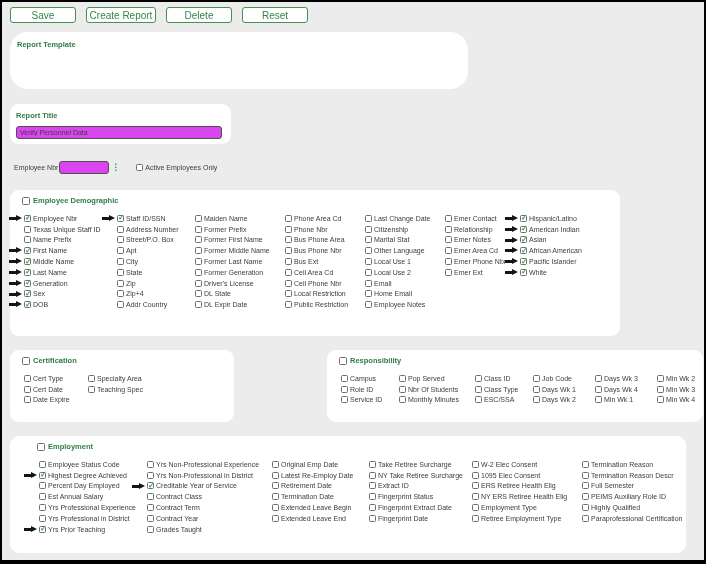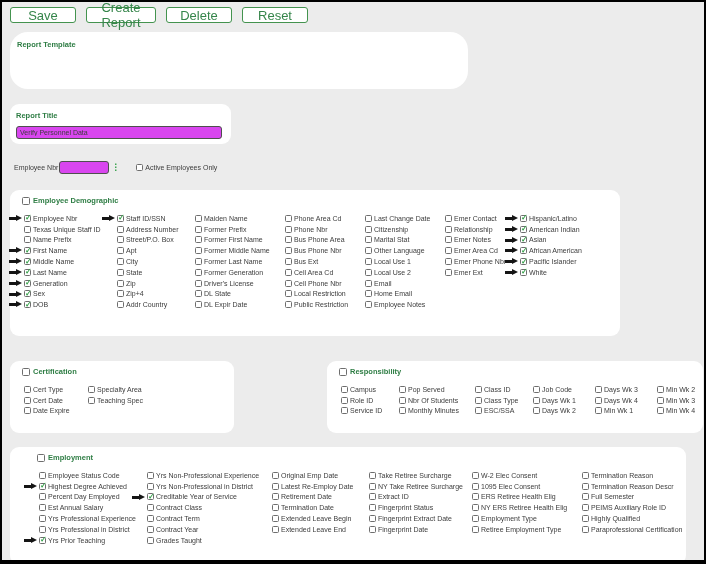--- a/index.html
+++ b/index.html
@@ -10,21 +10,21 @@
     border:2px solid #000;
     border-bottom-width:4px;
     overflow:hidden;
     color:#3c3c3c;
   }
   
   .toolbar { display:flex; gap:10px; padding:5px 0 0 8px; }
   .btn {
     background:#fff; border:1px solid #44934f; border-radius:3px;
     color:#35854a; font-family:"Liberation Sans",sans-serif;
-    font-size:13px; height:16px; display:flex; align-items:center; justify-content:center;
+    font-size:10px; height:16px; display:flex; align-items:center; justify-content:center;
     cursor:pointer;
     text-align:center;
   }
   .btn.w1 { width:66px; } .btn.w2 { width:70px; }
   
   .card { background:#fff; border-radius:9px; margin-left:8px; }
   .green-label { color:#2e7d44; font-size:7.5px; font-weight:bold; }
   .tpl-card { width:458px; height:57px; margin-top:9px; padding:8px 0 0 7px;border-radius:18px; }
   .tpl-row { display:flex; align-items:center; margin-top:10px; }
   .ttl-card { width:221px; height:40px; margin-top:15px; padding:7px 0 0 6px; }
@@ -55,21 +55,21 @@
   .section { padding:6px 0 0 14px; position:relative; }
   .sec-head { display:flex; align-items:center; gap:3px; margin-left:-2px; }
   .cols { display:flex; margin-top:8px; }
   .col { display:flex; flex-direction:column; }
   .item { display:flex; align-items:center; height:10.8px; position:relative; }
   .arrow { position:absolute; left:-15px; top:2px; width:13px; height:7px; }
   .arrow::before { content:""; position:absolute; left:0; top:2px; width:7px; height:3px; background:#151515; }
   .arrow::after  { content:""; position:absolute; left:7px; top:0; width:0; height:0;
                    border-left:6px solid #151515; border-top:3.5px solid transparent; border-bottom:3.5px solid transparent; }
   .sec-demographic   { width:610px; height:146px; margin-top:16px; }
-  .row2 { display:flex; margin-top:25px; }
+  .row2 { display:flex; margin-top:14px; }
   .sec-certification { width:224px; height:72px; }
   .sec-responsibility{ width:376px; height:72px; margin-left:93px; }
   .sec-employment    { width:676px; height:117px; margin-top:14px;padding-left:29px; }
   .sec-demographic .col:nth-child(1){width:93px}
   .sec-demographic .col:nth-child(2){width:78px}
   .sec-demographic .col:nth-child(3){width:90px}
   .sec-demographic .col:nth-child(4){width:80px}
   .sec-demographic .col:nth-child(5){width:80px}
   .sec-demographic .col:nth-child(6){width:75px}
   .sec-certification .col:nth-child(1){width:64px}

